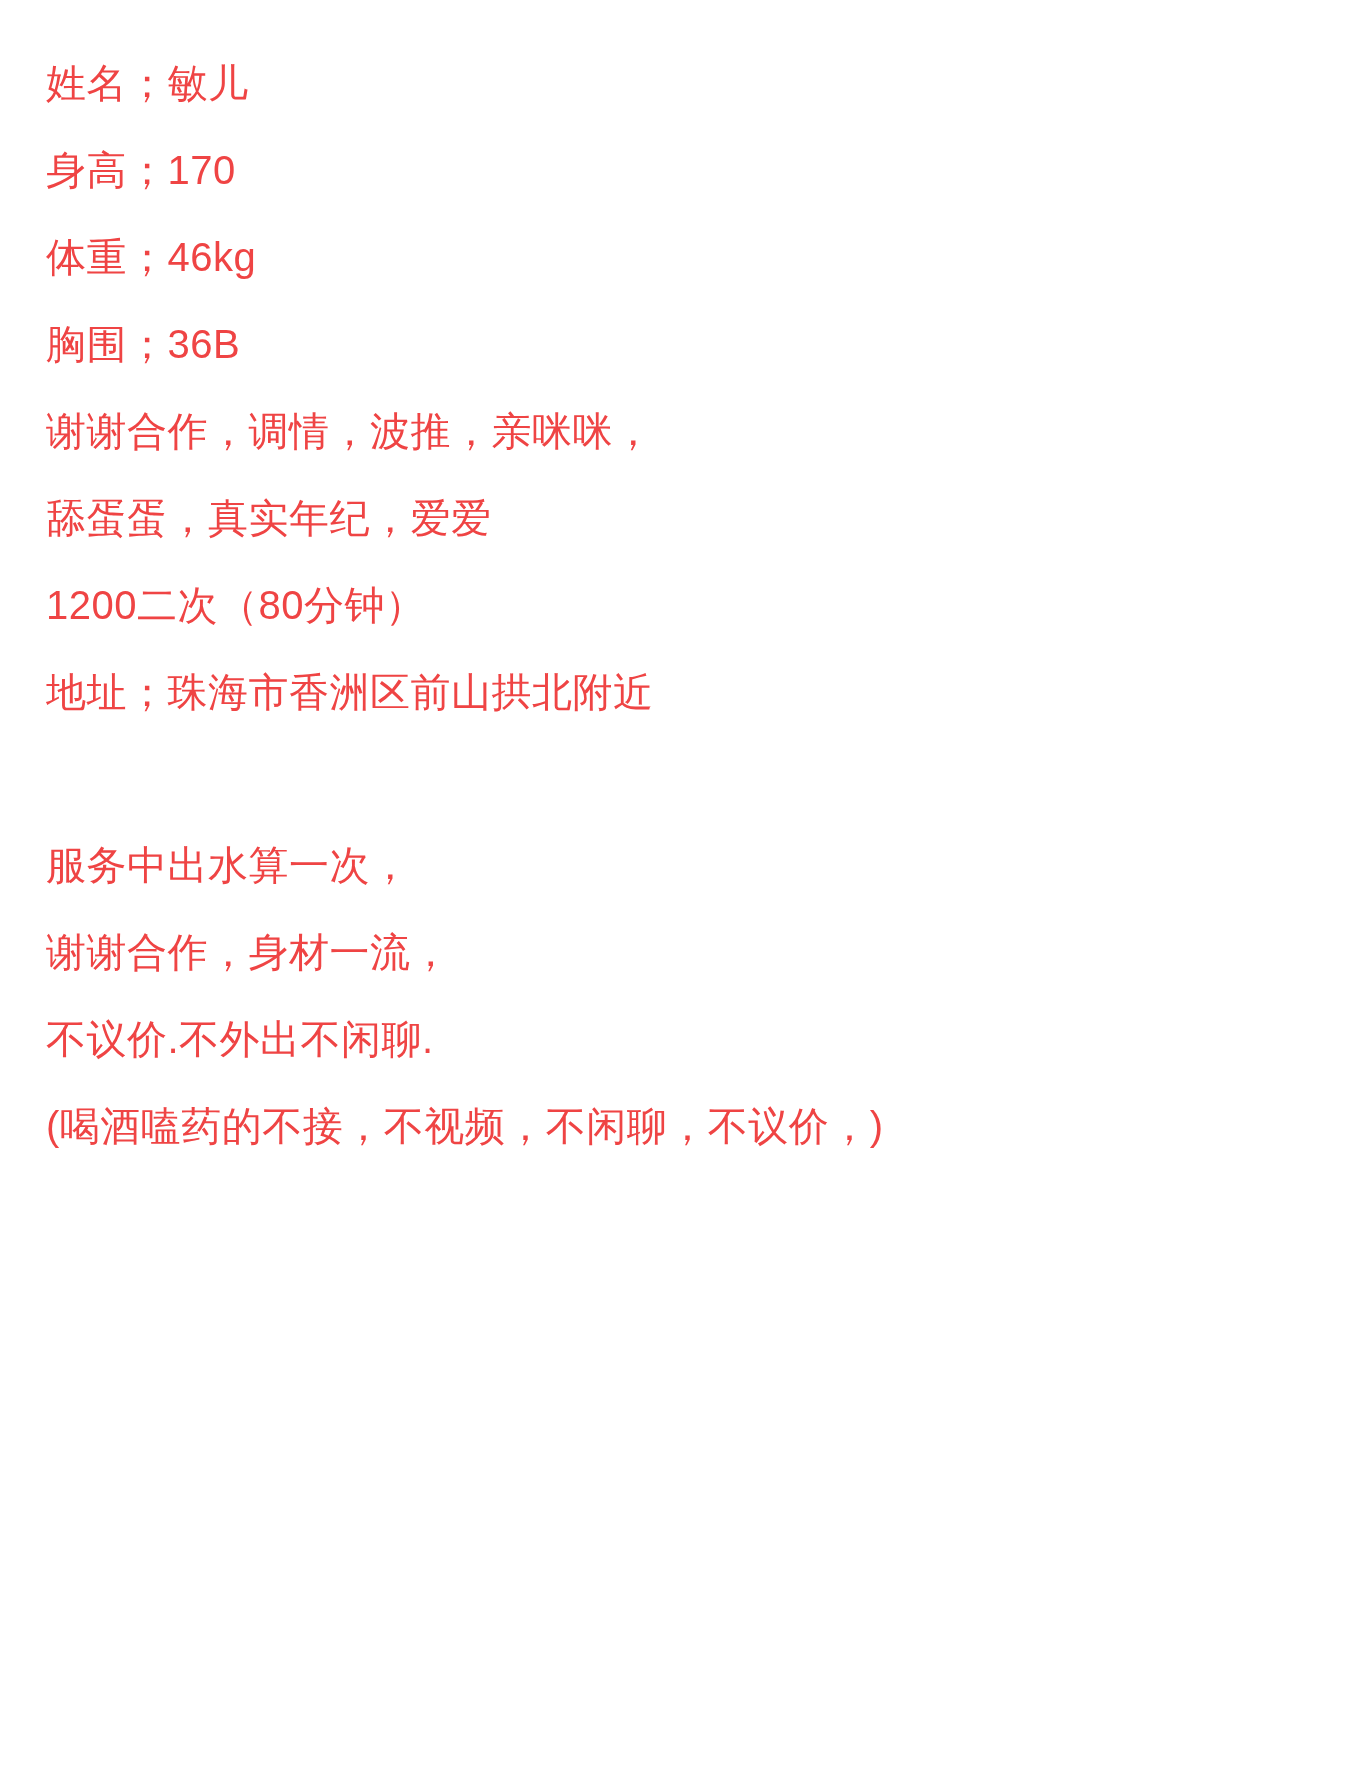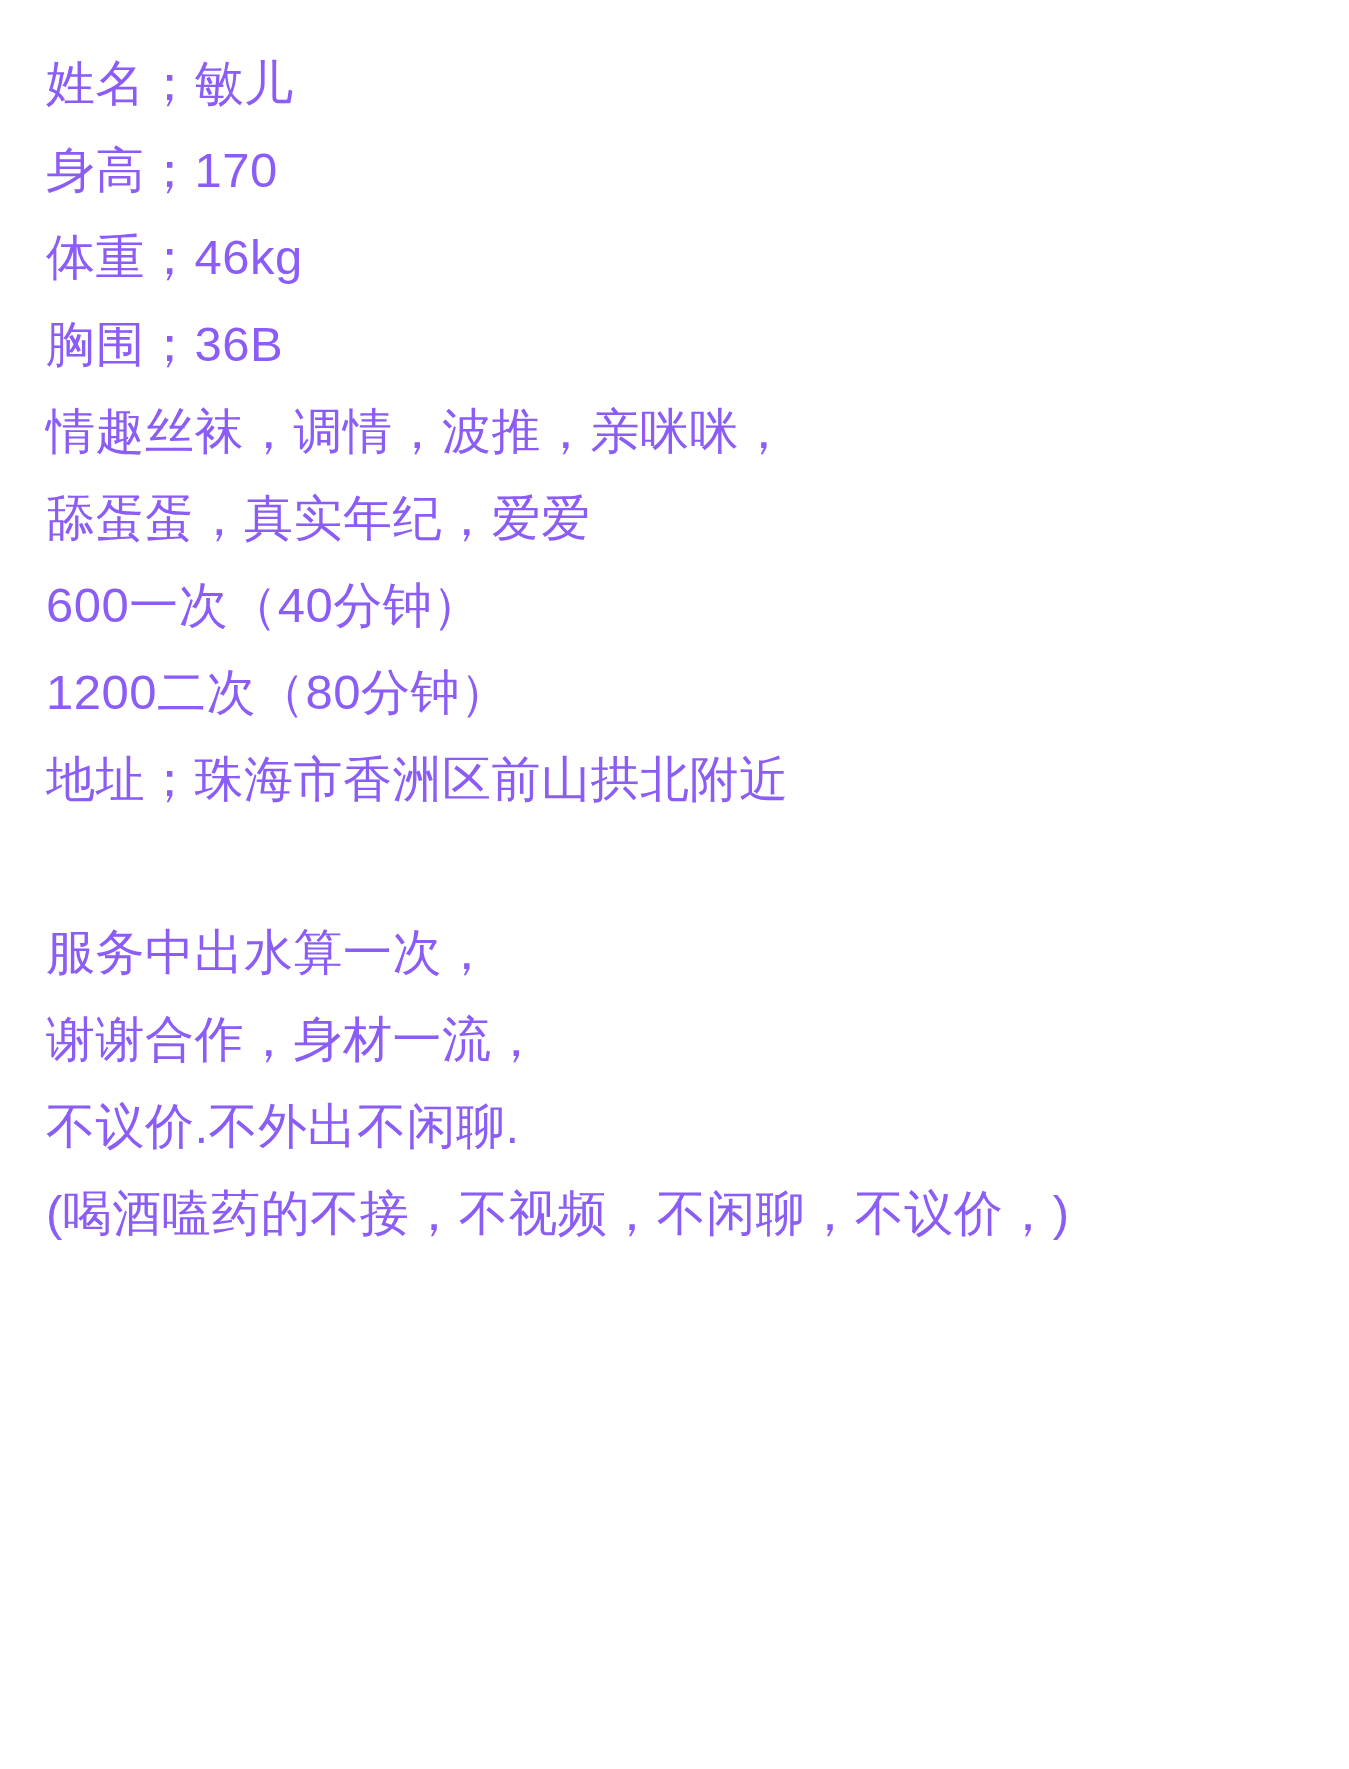--- a/index.html
+++ b/index.html
@@ -17,44 +17,43 @@
     width: 1349px;
     min-height: 1769px;
     box-sizing: border-box;
     padding: 40px 46px 30px 46px;
     background: #ffffff;
   }
   .block {
     display: block;
   }
   .line {
-    font-size: 49px;
+    font-size: 40px;
     line-height: 87px;
     letter-spacing: 0.5px;
-    color: #8b5cf6;
+    color: #ef4444;
     white-space: pre-wrap;
     font-weight: 400;
   }
   .spacer {
     height: 86px;
   }
 </style>
 </head>
 <body>
 
 <div class="page">
 
   <div class="block">
     <div class="line">姓名；敏儿</div>
     <div class="line">身高；170</div>
     <div class="line">体重；46kg</div>
     <div class="line">胸围；36B</div>
-    <div class="line">情趣丝袜，调情，波推，亲咪咪，</div>
+    <div class="line">谢谢合作，调情，波推，亲咪咪，</div>
     <div class="line">舔蛋蛋，真实年纪，爱爱</div>
-    <div class="line">600一次（40分钟）</div>
     <div class="line">1200二次（80分钟）</div>
     <div class="line">地址；珠海市香洲区前山拱北附近</div>
   </div>
 
   <div class="spacer"></div>
 
   <div class="block">
     <div class="line">服务中出水算一次，</div>
     <div class="line">谢谢合作，身材一流，</div>
     <div class="line">不议价.不外出不闲聊.</div>

